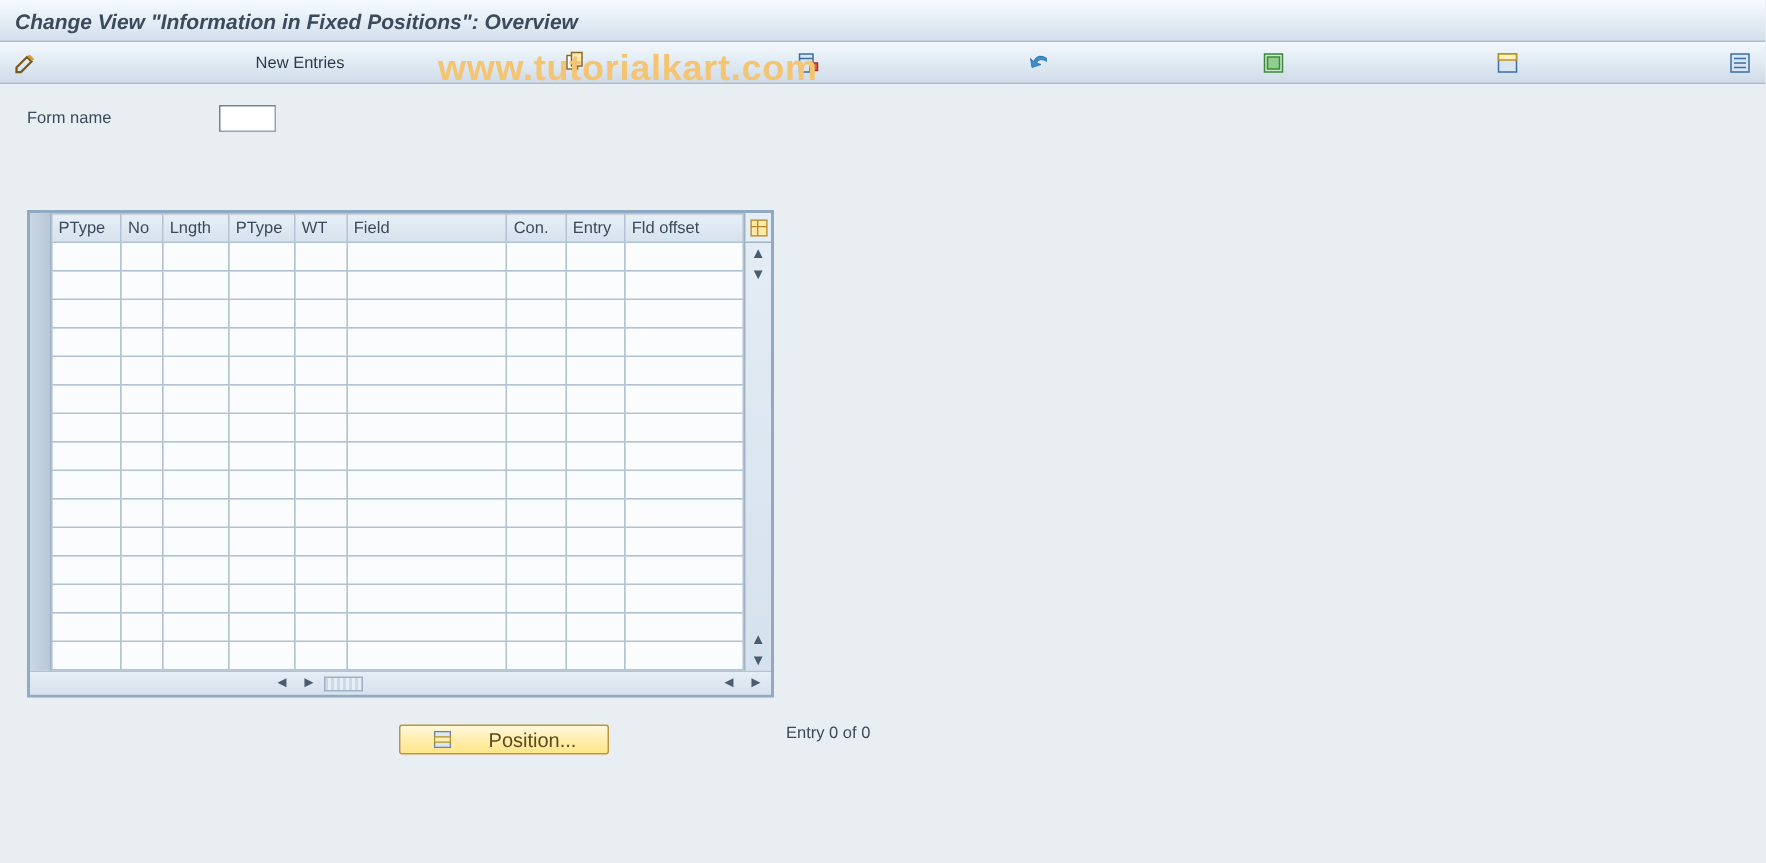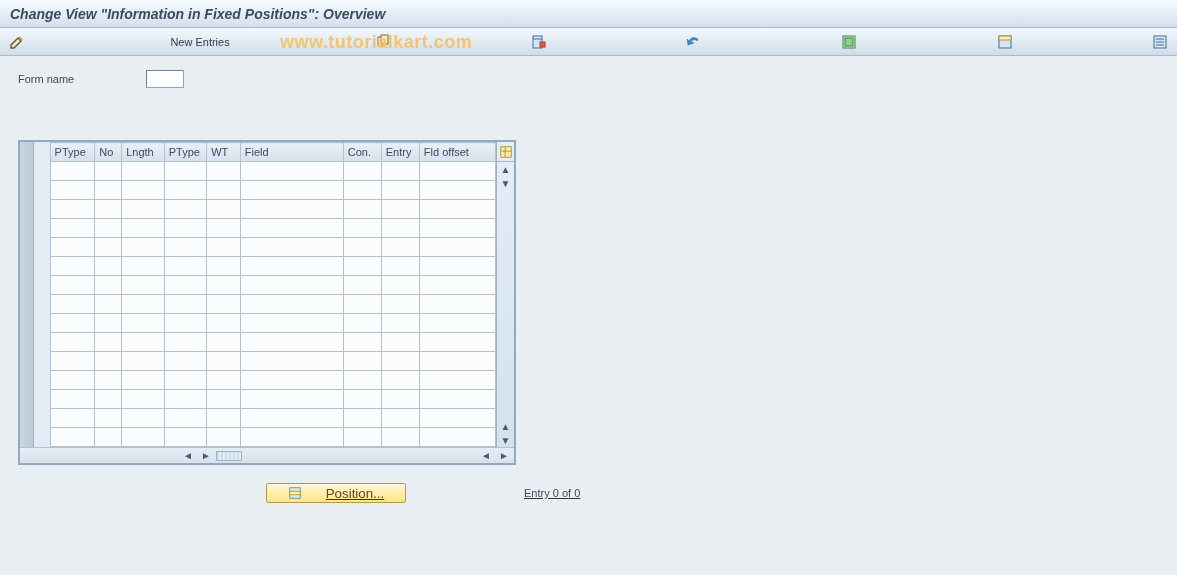--- a/index.html
+++ b/index.html
@@ -54,24 +54,24 @@
       color: #2b3b4c;
       cursor: pointer;
     }
     .icon { width: 16px; height: 16px; display:inline-block; }
 
     
     .svg-icon { display:block; }
 
     .watermark {
       position: absolute;
-      left: 280px;
+      left: 292px;
       top: 4px;
       font-family: "Trebuchet MS", Arial, sans-serif;
-      font-size: 18px;
+      font-size: 24px;
       font-weight: bold;
       color: #f4c471;
       letter-spacing: 0.5px;
       pointer-events: none;
       user-select: none;
     }
 
     
     .work-area { padding: 14px 18px 0 18px; }
 
@@ -99,21 +99,20 @@
     .row-gutter {
       width: 14px;
       background: linear-gradient(to right,#c9d6e3,#bac9d8);
       border-right: 1px solid #a0b3c6;
     }
 
     .grid-table {
       border-collapse: collapse;
       table-layout: fixed;
       width: 462px;
-      margin-left: 16px;
     }
     .grid-table th, .grid-table td {
       border: 1px solid #b2c2d2;
       height: 19px;
       font-weight: normal;
       text-align: left;
       padding: 0 4px;
       overflow: hidden;
       white-space: nowrap;
     }
@@ -166,24 +165,22 @@
     .hscroll-grip {
       width: 26px; height: 10px;
       border: 1px solid #9db2c5;
       background: repeating-linear-gradient(90deg,#cbd8e5 0 2px,#e5edf5 2px 4px);
     }
     .hscroll-right { margin-left: auto; display:flex; align-items:center; gap:2px; padding-right:2px;}
 
     
     .footer-row {
       display: flex;
-      align-items: center;
       gap: 90px;
       margin-top: 18px;
-      text-decoration: underline;
     }
     .footer-spacer { width: 158px; }
     .pos-btn {
       width: 140px; height: 20px;
       border: 1px solid #b79a3f;
       border-radius: 2px;
       background: linear-gradient(to bottom,#fff8dc 0%,#ffeeae 50%,#ffe58a 100%);
       color: #5a4a1f;
       display: flex; align-items: center; justify-content: center;
       gap: 24px;

